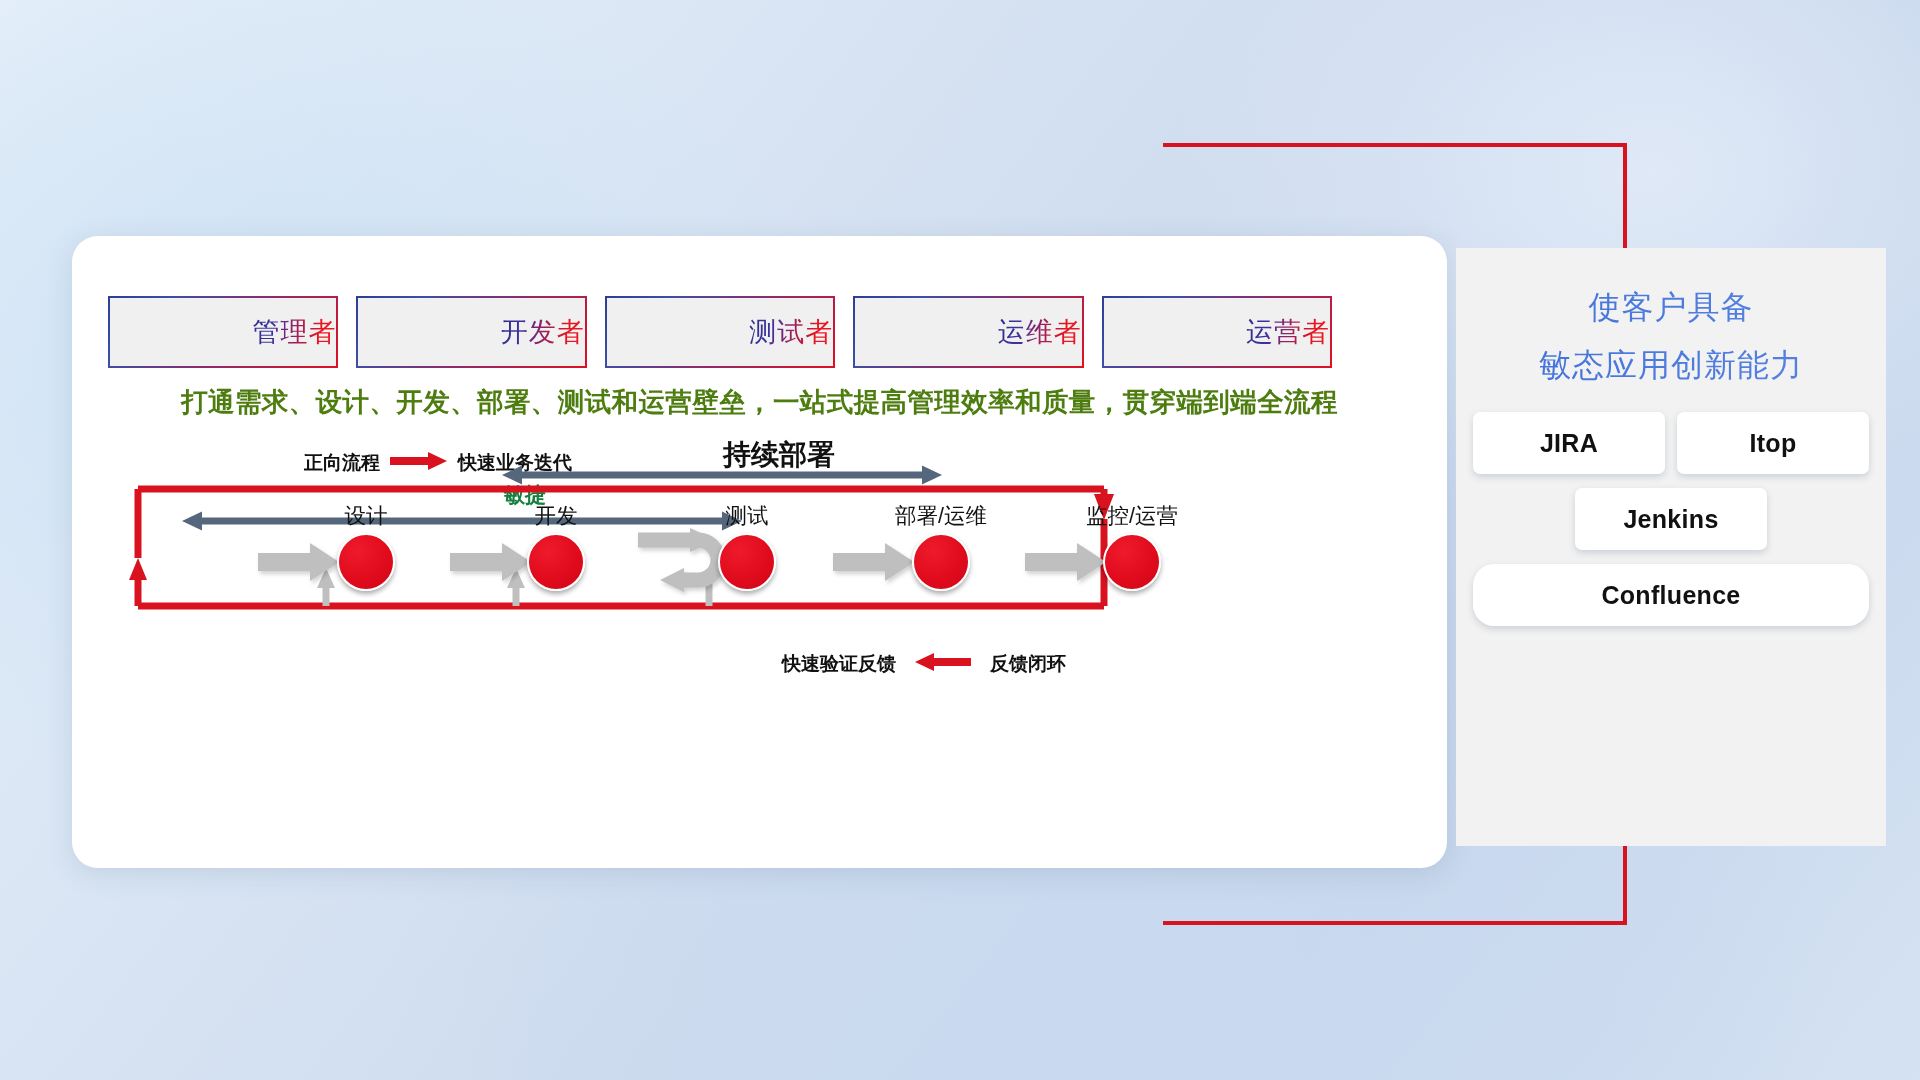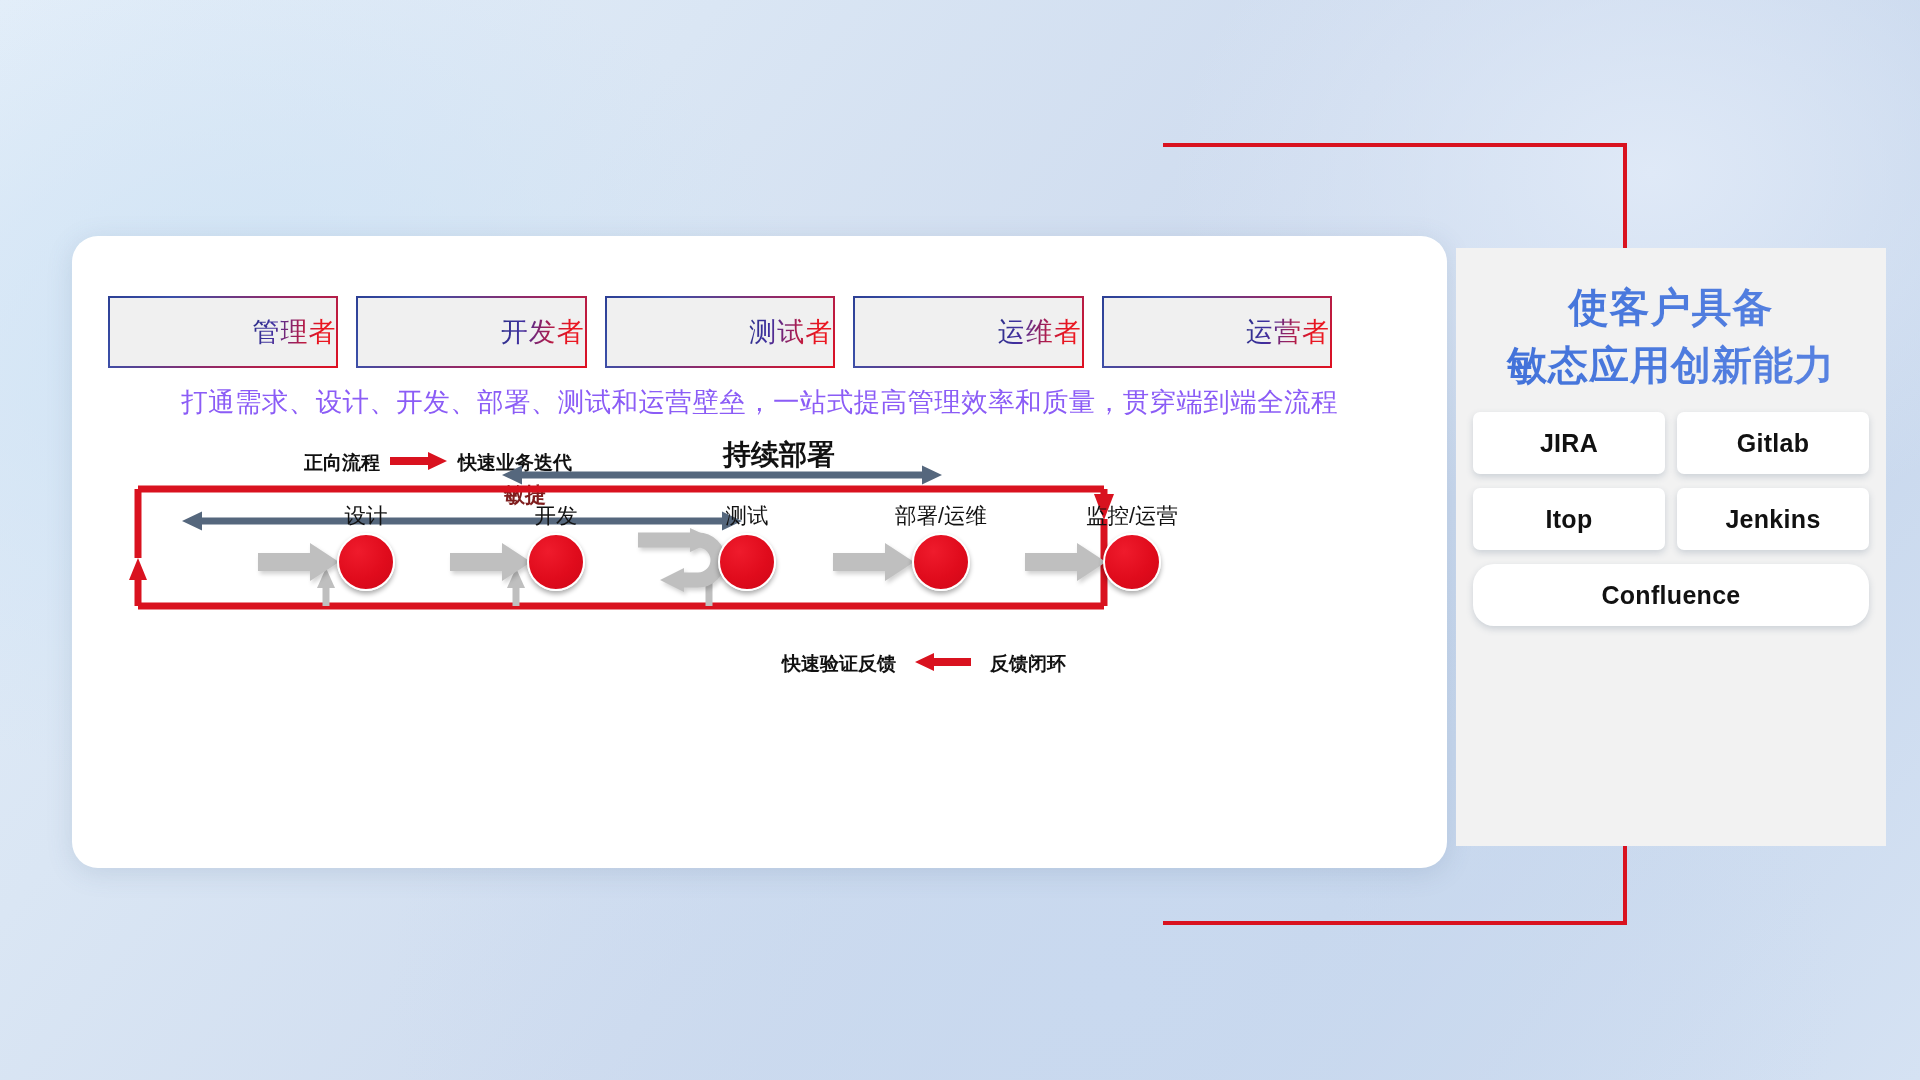--- a/index.html
+++ b/index.html
@@ -95,22 +95,22 @@
   }
 
   
   #desc-line {
     position: absolute;
     left: 0;
     top: 148px;
     width: 100%;
     text-align: center;
     font-size: 26.5px;
-    font-weight: normal;
-    color: #8b5cf6;
+    font-weight: bold;
+    color: #4d7c0f;
     letter-spacing: 0.4px;
     white-space: nowrap;
   }
 
   
   #legend-forward {
     position: absolute;
     left: 232px;
     top: 214px;
     display: flex;
@@ -133,21 +133,21 @@
     font-weight: bold;
     color: #111;
     white-space: nowrap;
   }
   #arrow-agile-label {
     position: absolute;
     left: 432px;
     top: 245px;
     font-size: 21px;
     font-weight: bold;
-    color: #7f1d1d;
+    color: #15803d;
     white-space: nowrap;
   }
 
   
   #pipeline {
     position: absolute;
     left: 38px;
     top: 266px;
     width: 1300px;
     height: 130px;
@@ -200,22 +200,22 @@
     width: 430px;
     height: 598px;
     background: #f2f2f2;
     z-index: 4;
   }
   #panel-title {
     padding-top: 30px;
     text-align: center;
   }
   .panel-title-line {
-    font-size: 40px;
-    font-weight: 700;
+    font-size: 32px;
+    font-weight: 400;
     line-height: 58px;
     letter-spacing: 1px;
     background: linear-gradient(90deg, #3f6fd8 0%, #4a79dd 40%, #5b84e2 100%);
     -webkit-background-clip: text;
     background-clip: text;
     color: transparent;
     -webkit-text-fill-color: transparent;
     white-space: nowrap;
   }
   #tool-grid {
@@ -387,21 +387,20 @@
 
   <div id="right-panel">
 
     <div id="panel-title">
       <div class="panel-title-line">使客户具备</div>
       <div class="panel-title-line">敏态应用创新能力</div>
     </div>
 
     <div id="tool-grid">
       <div class="tool-badge half">JIRA</div>
-      <div class="tool-badge half">Gitlab</div>
       <div class="tool-badge half">Itop</div>
       <div class="tool-badge half">Jenkins</div>
       <div class="tool-badge full">Confluence</div>
     </div>
 
   </div>
 
 </div>
 
 </body></html>

